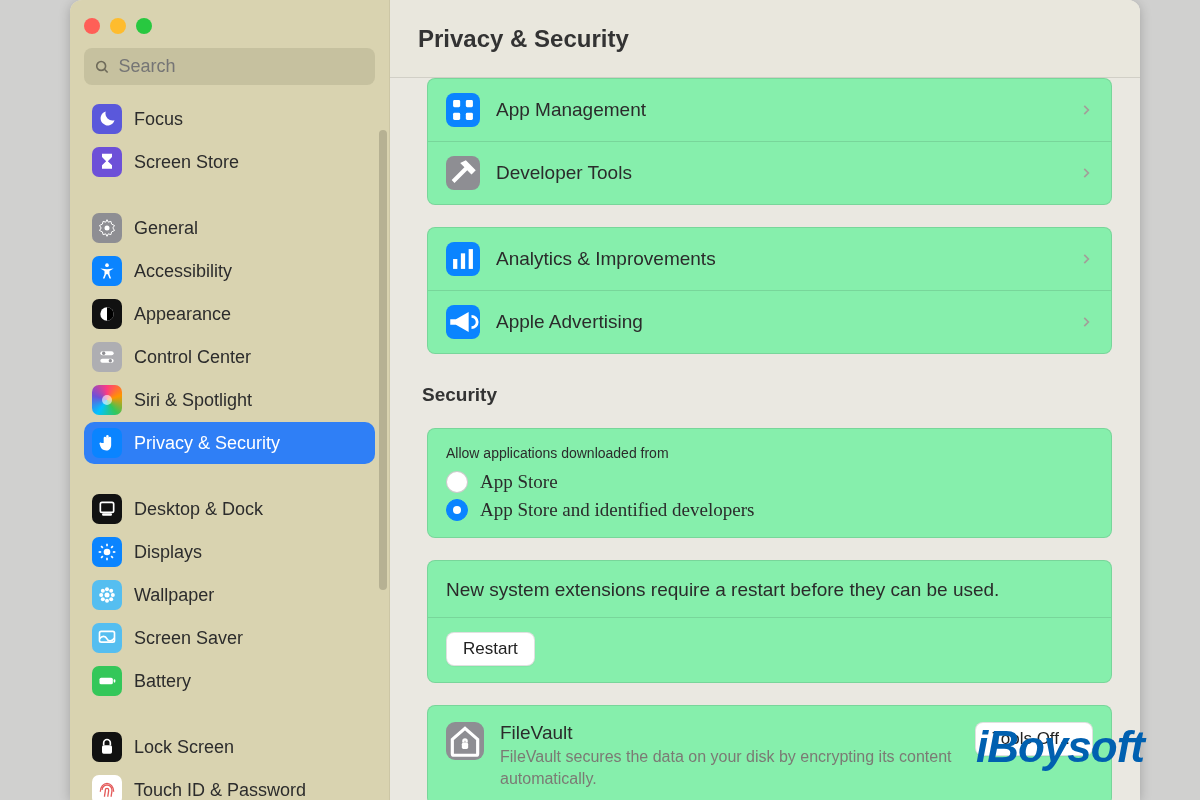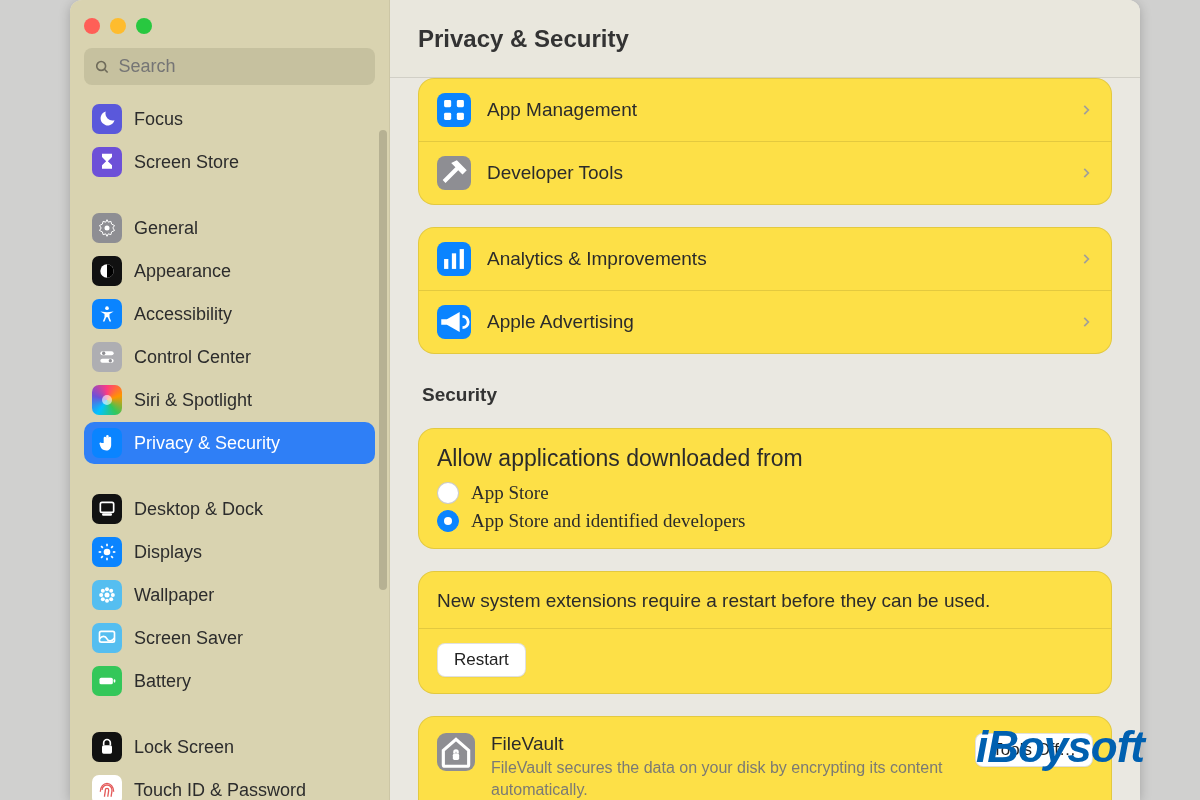--- a/index.html
+++ b/index.html
@@ -99,25 +99,26 @@
     background: #e9e7dd;
   }
   .header-title { font-size: 24px; font-weight: 700; color: #333; }
   .content-scroll {
     overflow-y: auto; flex: 1;
     padding: 0 28px 28px 28px;
   }
   .content-scroll::-webkit-scrollbar { width: 10px; }
   .content-scroll::-webkit-scrollbar-thumb { background:#bfbdb4; border-radius:5px; }
   .panel {
-    background: #fde047;
+    background: #86efac;
     border: 1px solid rgba(0,0,0,.10);
-    border-radius: 16px;
+    border-radius: 8px;
     margin-top: 22px;
     overflow: hidden;
+    margin-left: 9px;
   }
   .panel.first { margin-top: 0; }
   .row {
     display: flex; align-items: center;
     padding: 14px 18px;
     gap: 16px;
     cursor: pointer;
   }
   .row + .row { border-top: 1px solid rgba(0,0,0,.10); }
   .row .row-icon {
@@ -125,21 +126,21 @@
     display: flex; align-items: center; justify-content: center;
     flex-shrink: 0;
   }
   .row .row-label { font-size: 19px; color: #2b2b2b; flex: 1; }
   .chev { color: #a2a099; width: 14px; height: 14px; }
   .section-title {
     font-size: 19px; font-weight: 700; color: #333;
     margin: 30px 4px 0 4px;
   }
   .allow-group { padding: 16px 18px; }
-  .allow-label { font-size: 23px; color: #2b2b2b; margin-bottom: 10px; }
+  .allow-label { font-size: 14px; color: #2b2b2b; margin-bottom: 10px; }
   .radio-row { display: flex; align-items: center; gap: 12px; margin-top: 6px; font-family: Liberation Serif, serif; }
   .radio {
     width: 22px; height: 22px; border-radius: 50%;
     background: #fff; border: 1px solid rgba(0,0,0,.2);
     position: relative;
   }
   .radio.checked { background: #0a84ff; border-color: #0a84ff; }
   .radio.checked::after {
     content: ""; position: absolute; inset: 6px; background:#fff; border-radius:50%;
   }
@@ -208,36 +209,36 @@
       <div class="sidebar-item">
         <span class="sb-icon ic-grey">
             <svg viewBox="0 0 24 24" fill="#fff">
               <circle cx="12" cy="12" r="3"></circle>
               <path d="M12 2l1.5 3 3.2-1 .8 3.3L21 9l-2 2.9L21 15l-3.5 1.7-.8 3.3-3.2-1L12 22l-1.5-3-3.2 1-.8-3.3L3 15l2-3L3 9l3.5-1.7.8-3.3 3.2 1Z" fill="none" stroke="#fff" stroke-width="1.2"></path>
             </svg>
           </span>
         <span class="sb-label">General</span>
       </div>
       <div class="sidebar-item">
+        <span class="sb-icon ic-blue">
+            <svg viewBox="0 0 24 24" fill="#fff">
+              <circle cx="12" cy="5" r="2.2"></circle>
+              <path d="M4 9l8 1 8-1-5 3v4l2 5h-2l-2-5h-2l-2 5H7l2-5v-4Z"></path>
+            </svg>
+          </span>
+        <span class="sb-label">Accessibility</span>
+      </div>
+      <div class="sidebar-item">
         <span class="sb-icon ic-black">
             <svg viewBox="0 0 24 24" fill="#fff">
               <circle cx="12" cy="12" r="8" fill="#fff"></circle>
               <path d="M12 4a8 8 0 0 1 0 16Z" fill="#000"></path>
             </svg>
           </span>
         <span class="sb-label">Appearance</span>
-      </div>
-      <div class="sidebar-item">
-        <span class="sb-icon ic-blue">
-            <svg viewBox="0 0 24 24" fill="#fff">
-              <circle cx="12" cy="5" r="2.2"></circle>
-              <path d="M4 9l8 1 8-1-5 3v4l2 5h-2l-2-5h-2l-2 5H7l2-5v-4Z"></path>
-            </svg>
-          </span>
-        <span class="sb-label">Accessibility</span>
       </div>
       <div class="sidebar-item">
         <span class="sb-icon ic-lgrey">
             <svg viewBox="0 0 24 24" fill="#fff">
               <rect x="4" y="5" width="16" height="5" rx="2.5"></rect>
               <rect x="4" y="14" width="16" height="5" rx="2.5"></rect>
               <circle cx="8" cy="7.5" r="2" fill="#8e8e93"></circle>
               <circle cx="16" cy="16.5" r="2" fill="#8e8e93"></circle>
             </svg>
           </span>

